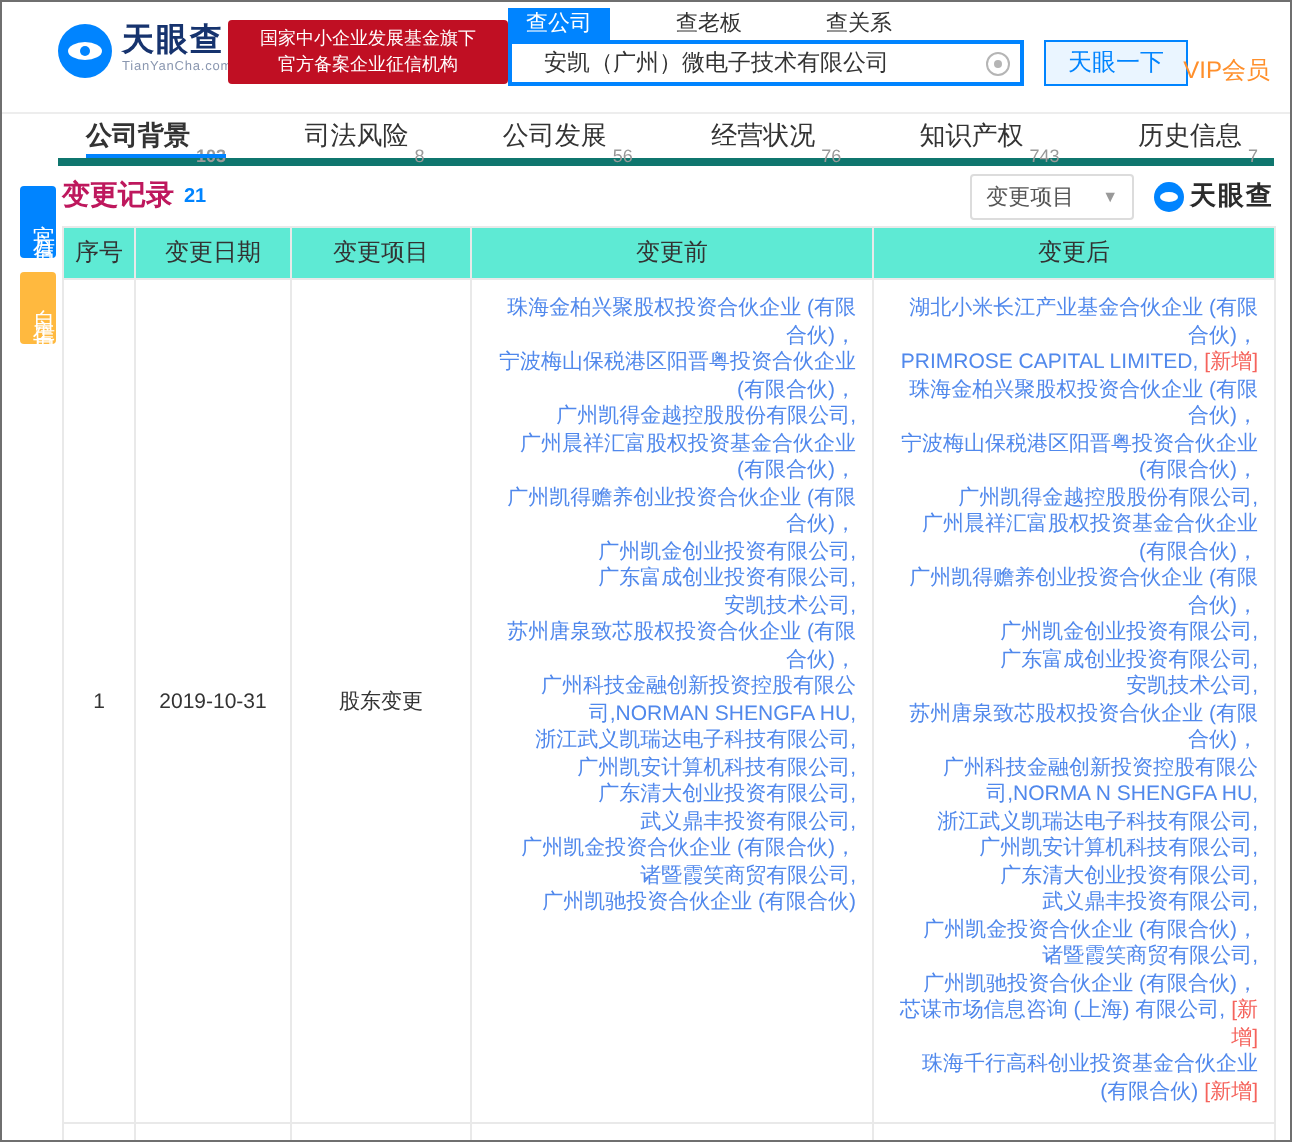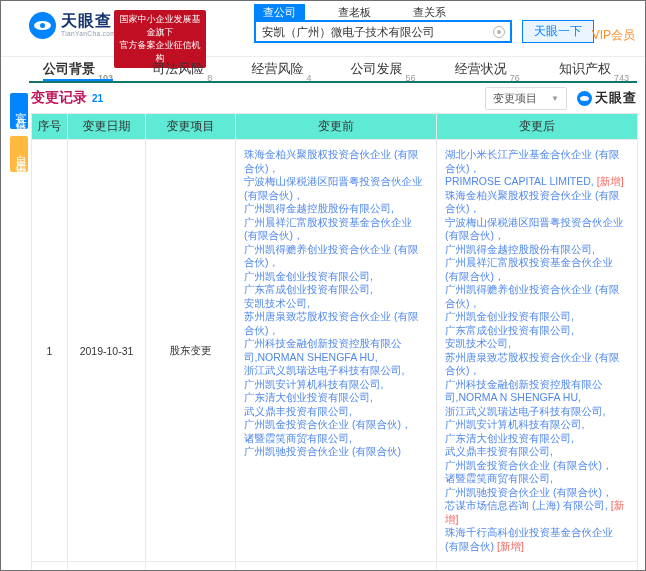--- a/index.html
+++ b/index.html
@@ -9,35 +9,35 @@
 
   
   .header{position:relative;height:56px;border-bottom:1px solid #ededed;}
   .logo{position:absolute;left:28px;top:11px;display:flex;align-items:center;gap:5px;cursor:pointer;}
   .logo-icon{width:27px;height:27px;border-radius:50%;background:var(--brand,#0084ff);position:relative;flex:none;}
   .logo-icon::before{content:"";position:absolute;left:5px;top:9px;width:17px;height:9px;background:#fff;border-radius:50%;}
   .logo-icon::after{content:"";position:absolute;left:11px;top:11px;width:5px;height:5px;border-radius:50%;background:var(--brand,#0084ff);}
   .logo-text{display:flex;flex-direction:column;line-height:1;}
   .logo-text .brand{font-size:16px;font-weight:bold;color:var(--navy,#16336e);letter-spacing:1px;}
   .logo-text .domain{font-size:6.5px;color:#8a97b0;margin-top:2px;letter-spacing:.4px;}
-  .badge{position:absolute;left:113px;top:9px;width:92px;background:var(--badge-red,#c00f23);color:#fff;font-size:9px;line-height:13px;text-align:center;padding:3px 2px;border-radius:2px;}
+  .badge{position:absolute;left:113px;top:9px;width:140px;background:var(--badge-red,#c00f23);color:#fff;font-size:9px;line-height:13px;text-align:center;padding:3px 2px;border-radius:2px;}
   .search-area{position:absolute;left:253px;top:3px;}
   .search-tabs{display:flex;font-size:11px;line-height:16px;gap:24px;}
   .search-tab{padding:0 9px;color:#333;cursor:pointer;}
   .search-tab.active{background:var(--brand,#0084ff);color:#fff;}
   .search-row{display:flex;align-items:center;margin-top:0;}
   .search-input{position:relative;width:258px;height:23px;border:2px solid var(--brand,#0084ff);background:#fff;}
-  .search-input input{border:0;outline:none;width:100%;height:100%;font-size:11.5px;color:#333;padding:0 22px 0 6px;font-family:inherit;background:transparent;}
+  .search-input input{border:0;outline:none;width:100%;height:100%;font-size:11.5px;color:#333;padding:0 22px 0 16px;font-family:inherit;background:transparent;}
   .camera-icon{position:absolute;right:5px;top:4px;width:12px;height:12px;border:1px solid #b5b5b5;border-radius:50%;cursor:pointer;}
   .camera-icon::after{content:"";position:absolute;left:3px;top:3px;width:4px;height:4px;border-radius:50%;background:#b5b5b5;}
   .search-btn{height:23px;margin-left:10px;padding:0 11px;border:1px solid var(--brand,#0084ff);background:#eaf5ff;color:var(--brand,#0084ff);font-size:12px;display:flex;align-items:center;cursor:pointer;white-space:nowrap;}
   .vip{position:absolute;right:10px;top:26px;color:var(--vip-orange,#ff8f2b);font-size:12px;cursor:pointer;}
 
   
-  .navbar{height:26px;margin:0 8px 0 28px;border-bottom:2px solid #0f766e;display:flex;justify-content:space-between;align-items:stretch;padding:0 8px 0 14px;}
+  .navbar{height:26px;margin:0 8px 0 28px;border-bottom:4px solid #0f766e;display:flex;justify-content:space-between;align-items:stretch;padding:0 8px 0 14px;}
   .nav-tab{display:flex;align-items:center;gap:3px;position:relative;font-size:13px;color:#333;cursor:pointer;}
   .nav-tab .nav-count{font-size:9px;color:#999;align-self:flex-start;margin-top:16px;}
   .nav-tab.active{font-weight:bold;}
   .nav-tab.active::after{content:"";position:absolute;left:0;right:0;bottom:0;height:2px;background:var(--brand,#0084ff);}
 
   
   .body{position:relative;padding:0 8px 0 30px;}
   .side-tabs{position:absolute;left:9px;top:10px;width:18px;display:flex;flex-direction:column;gap:7px;}
   .side-tab{writing-mode:vertical-lr;text-orientation:upright;color:#fff;font-size:11px;letter-spacing:4px;padding:10px 3px;border-radius:2px;cursor:pointer;}
   .side-tab.official{background:var(--brand,#0084ff);}
@@ -52,21 +52,21 @@
   .watermark{display:flex;align-items:center;gap:3px;}
   .wm-icon{width:15px;height:15px;border-radius:50%;background:var(--brand,#0084ff);position:relative;}
   .wm-icon::before{content:"";position:absolute;left:3px;top:5px;width:9px;height:5px;background:#fff;border-radius:50%;}
   .wm-text{font-size:13px;font-weight:bold;color:#2b2b2b;letter-spacing:1px;}
 
   
   table{width:100%;border-collapse:collapse;table-layout:fixed;}
   th,td{border:1px solid var(--border,#e9e9e9);}
   th{background:#5eead4;height:26px;font-size:12px;font-weight:normal;color:#333;}
   td{font-size:10.5px;color:#333;text-align:center;vertical-align:middle;padding:5px 4px;}
-  td.cell-list{vertical-align:top;text-align:left;padding:8px 8px;}
+  td.cell-list{vertical-align:top;text-align:right;padding:8px 8px;}
   .chg-line{line-height:13.5px;color:var(--link,#5088ec);cursor:pointer;}
   .tag-new{color:var(--red,#f5635c);margin-left:3px;cursor:default;}
   td.cell-before-val{text-align:left;padding-left:8px;color:#333;}
   td.cell-after-val{text-align:left;padding-left:8px;color:var(--red,#f5635c);height:28px;}
 </style>
 </head>
 <body>
 
 <div class="page">
 
@@ -113,40 +113,40 @@
       <div class="nav-tab active">
         <span class="nav-label">公司背景</span>
         <span class="nav-count">103</span>
       </div>
 
       <div class="nav-tab">
         <span class="nav-label">司法风险</span>
         <span class="nav-count">8</span>
       </div>
 
-      <div class="nav-tab">
-        <span class="nav-label">经营风险</span>
-        <span class="nav-count">4</span>
-      </div>
 
       <div class="nav-tab">
         <span class="nav-label">公司发展</span>
         <span class="nav-count">56</span>
       </div>
 
       <div class="nav-tab">
         <span class="nav-label">经营状况</span>
         <span class="nav-count">76</span>
       </div>
 
       <div class="nav-tab">
         <span class="nav-label">知识产权</span>
         <span class="nav-count">743</span>
       </div>
 
+      <div class="nav-tab">
+        <span class="nav-label">历史信息</span>
+        <span class="nav-count">7</span>
+      </div>
     </div>
 
   <div class="body">
 
     <div class="side-tabs">
       <div class="side-tab official">官方信息</div>
       <div class="side-tab self">自主信息</div>
     </div>
 
     <div class="section-head">

